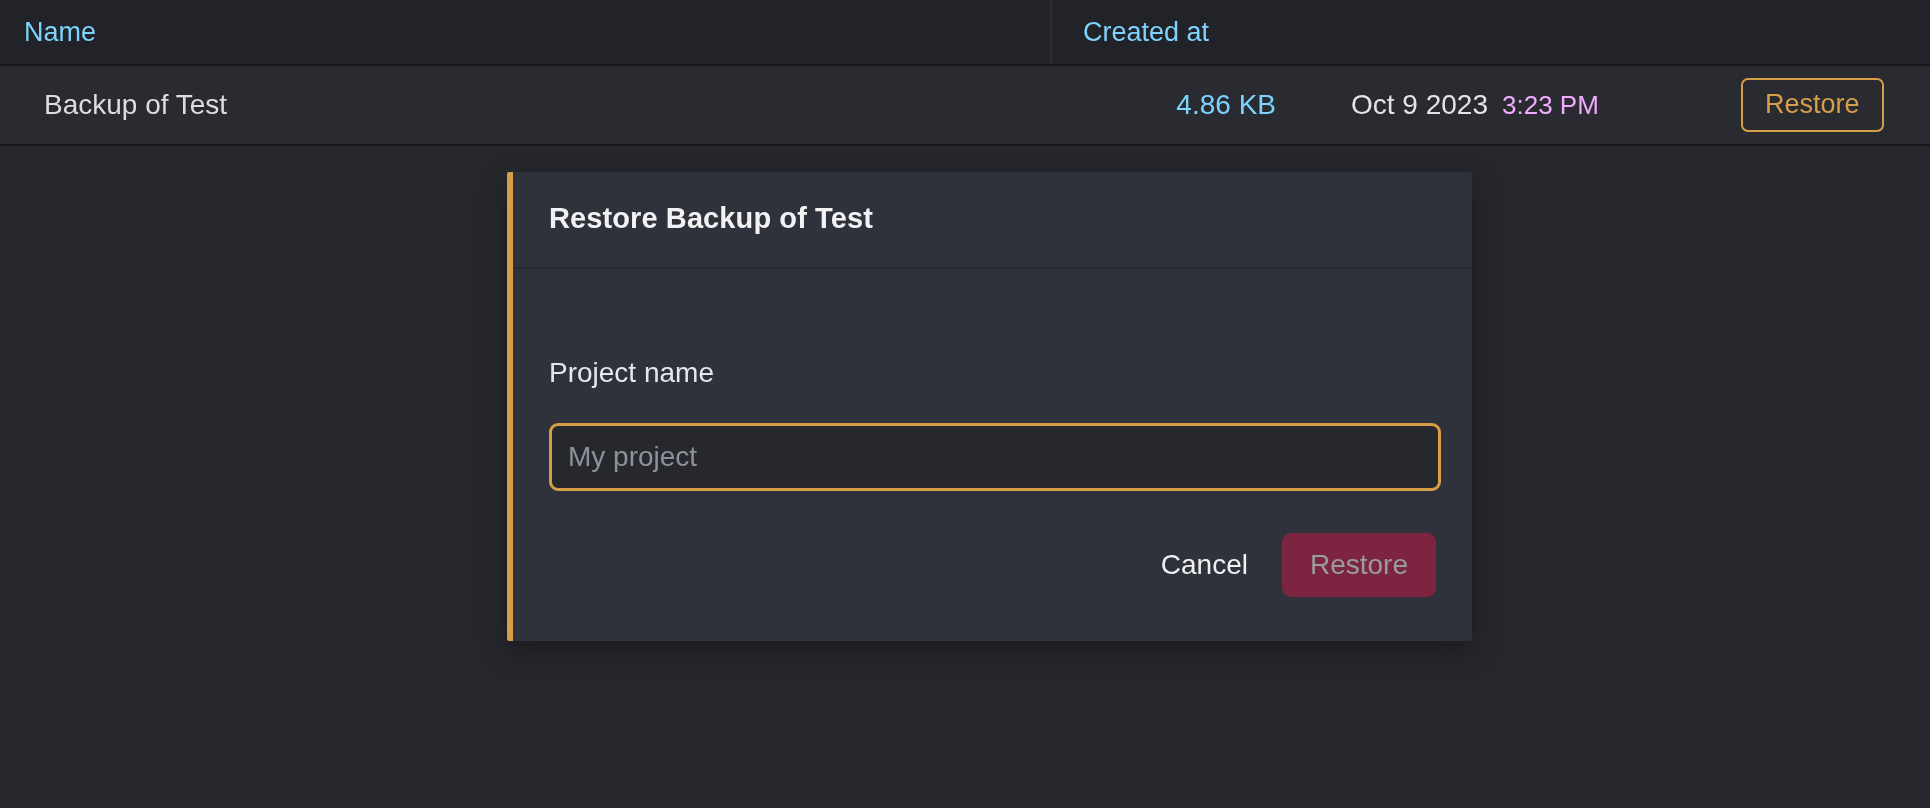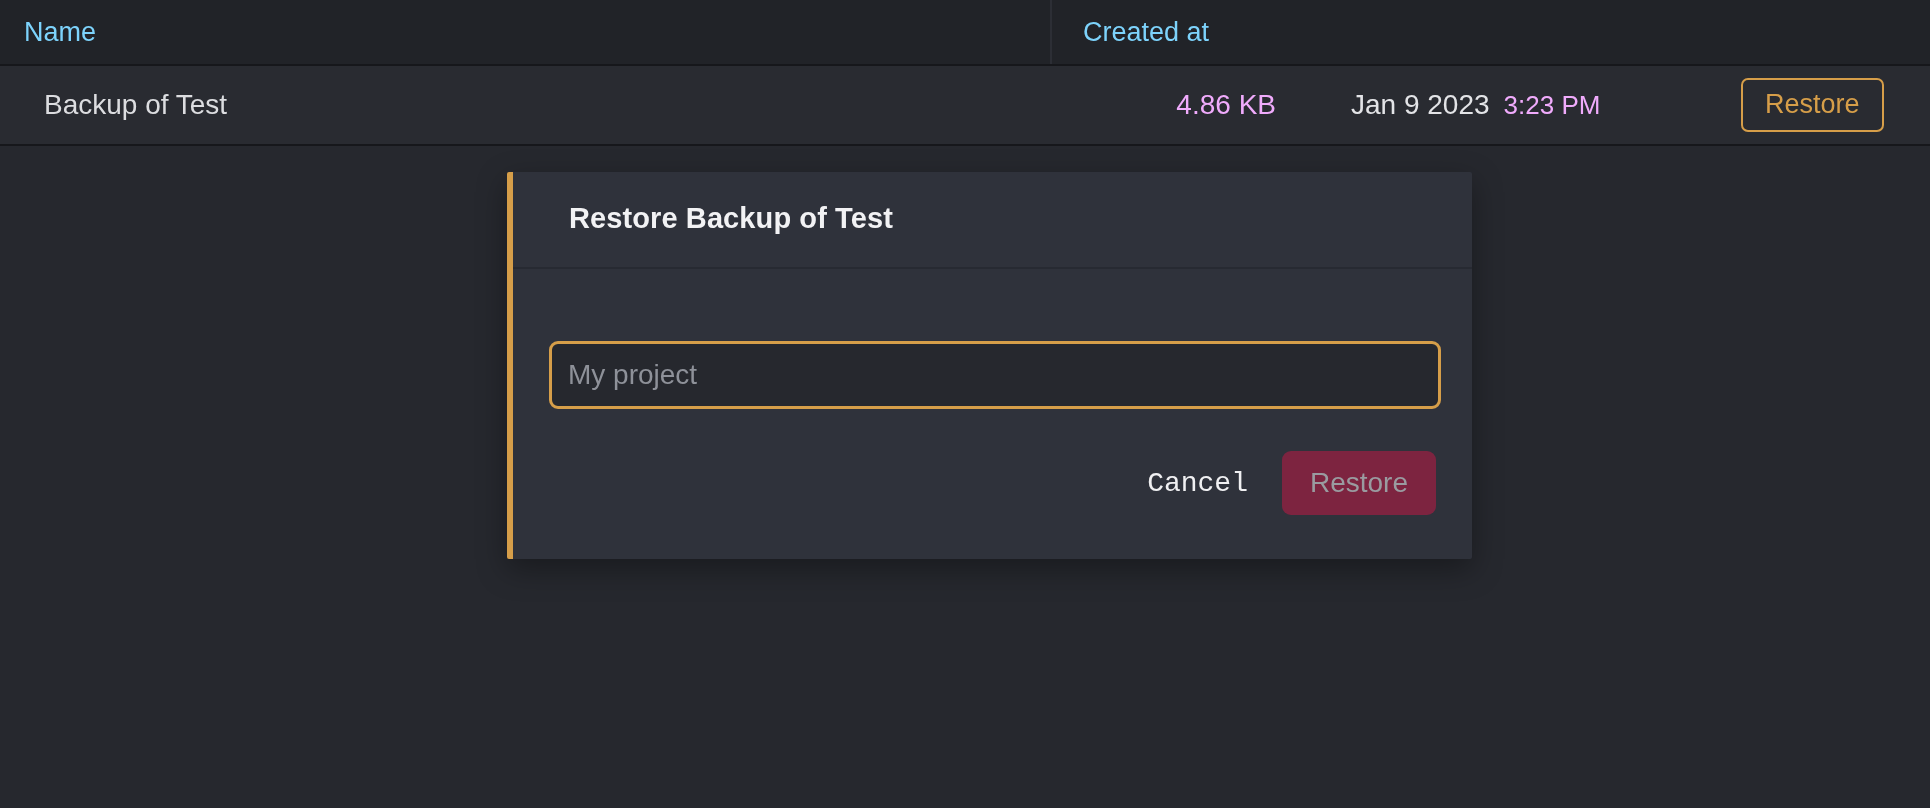--- a/index.html
+++ b/index.html
@@ -63,21 +63,21 @@
   .td {
     font-size: 28px;
     height: 78px;
     display: flex;
     align-items: center;
     white-space: nowrap;
     padding-left: 44px;
   }
 
   .cell-name    { color: #dcdde0; }
-  .cell-size    { color: #f0abfc; }
+  .cell-size    { color: #7dd3fc; }
   .cell-created { color: #e3e4e7; gap: 14px; }
   .cell-time    { color: #f0abfc; font-size: 26px; }
   .cell-actions { padding-left: 16px !important; }
 
   .btn-restore-row {
     border: 2px solid #d69e49;
     background: transparent;
     color: #d69e49;
     font-family: inherit;
     font-size: 27px;
@@ -103,21 +103,20 @@
   .modal-header {
     padding: 30px 36px 32px 36px;
     border-bottom: 2px solid #272a32;
   }
 
   .modal-title {
     font-size: 29px;
     font-weight: 700;
     color: #f2f2f4;
     letter-spacing: 0.1px;
-    margin-left: 20px;
   }
 
   .modal-body { padding: 38px 36px 0 36px; }
 
   .modal-desc {
     color: #8e9199;
     font-size: 28px;
     line-height: 1.42;
     max-width: 855px;
   }
@@ -149,21 +148,21 @@
     justify-content: flex-end;
     align-items: center;
     gap: 10px;
     padding: 42px 36px 44px 36px;
   }
 
   .btn-cancel {
     background: transparent;
     border: none;
     color: #f0f0f2;
-    font-family: Liberation Mono, monospace;
+    font-family: Liberation Sans, sans-serif;
     font-size: 28px;
     padding: 14px 24px;
     border-radius: 8px;
     cursor: pointer;
   }
 
   .btn-confirm {
     background: #7d2440;
     border: none;
     color: #9a9ba0;
@@ -183,39 +182,40 @@
     <div class="th col-name">Name</div>
     <div class="th col-created">Created at</div>
   </div>
 
   <div class="row-divider"></div>
 
   <div class="table-row">
     <div class="td col-name cell-name">Backup of Test</div>
     <div class="td col-size cell-size">4.86 KB</div>
     <div class="td col-created cell-created">
-      <span>Jan 9 2023</span>
+      <span>Oct 9 2023</span>
       <span class="cell-time">3:23 PM</span>
     </div>
     <div class="td col-actions cell-actions">
       <button class="btn-restore-row">Restore</button>
     </div>
   </div>
 
   <div class="row-divider"></div>
 </div>
 
 <div class="modal">
 
   <div class="modal-header">
     <div class="modal-title">Restore Backup of Test</div>
   </div>
 
   <div class="modal-body">
 
+    <div class="field-label">Project name</div>
 
     <input class="text-input" type="text" autofocus="" placeholder="My project" style="">
   </div>
 
   <div class="modal-footer">
     <button class="btn-cancel">Cancel</button>
     <button class="btn-confirm">Restore</button>
   </div>
 </div>
 

